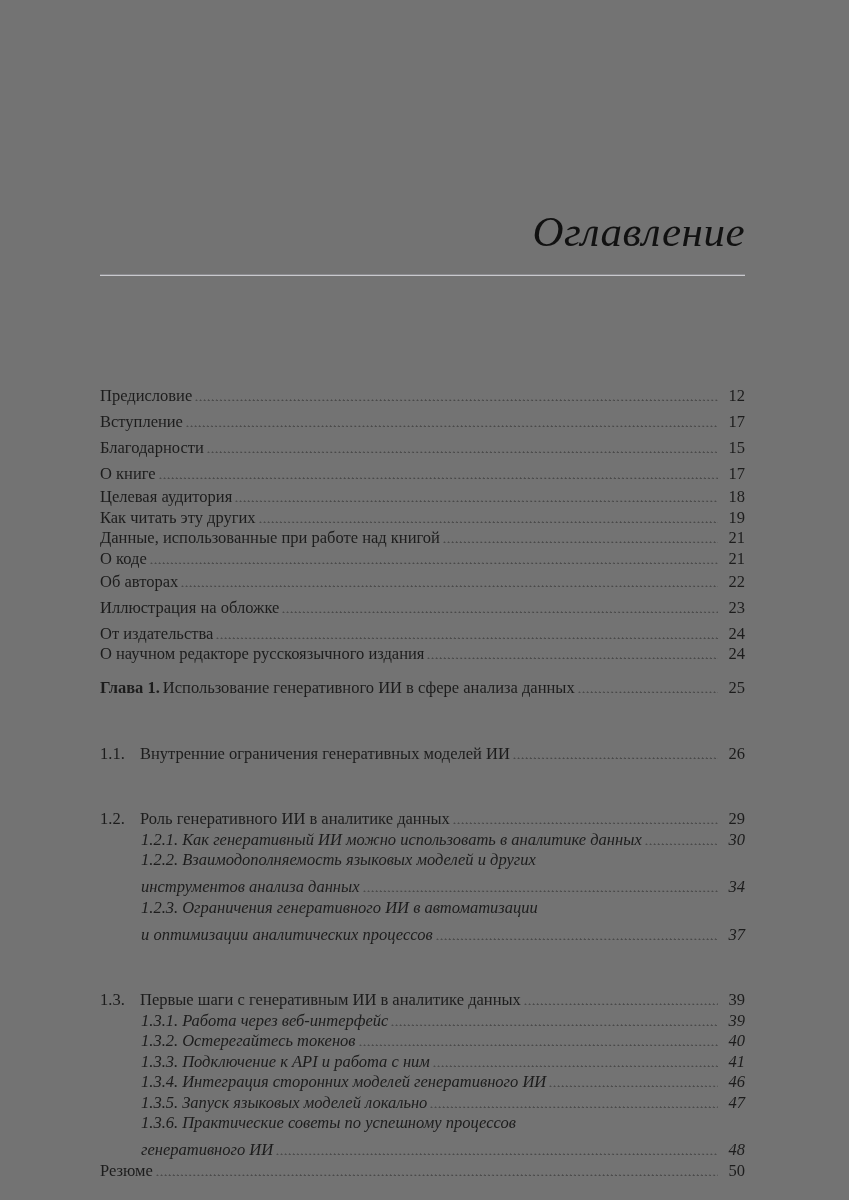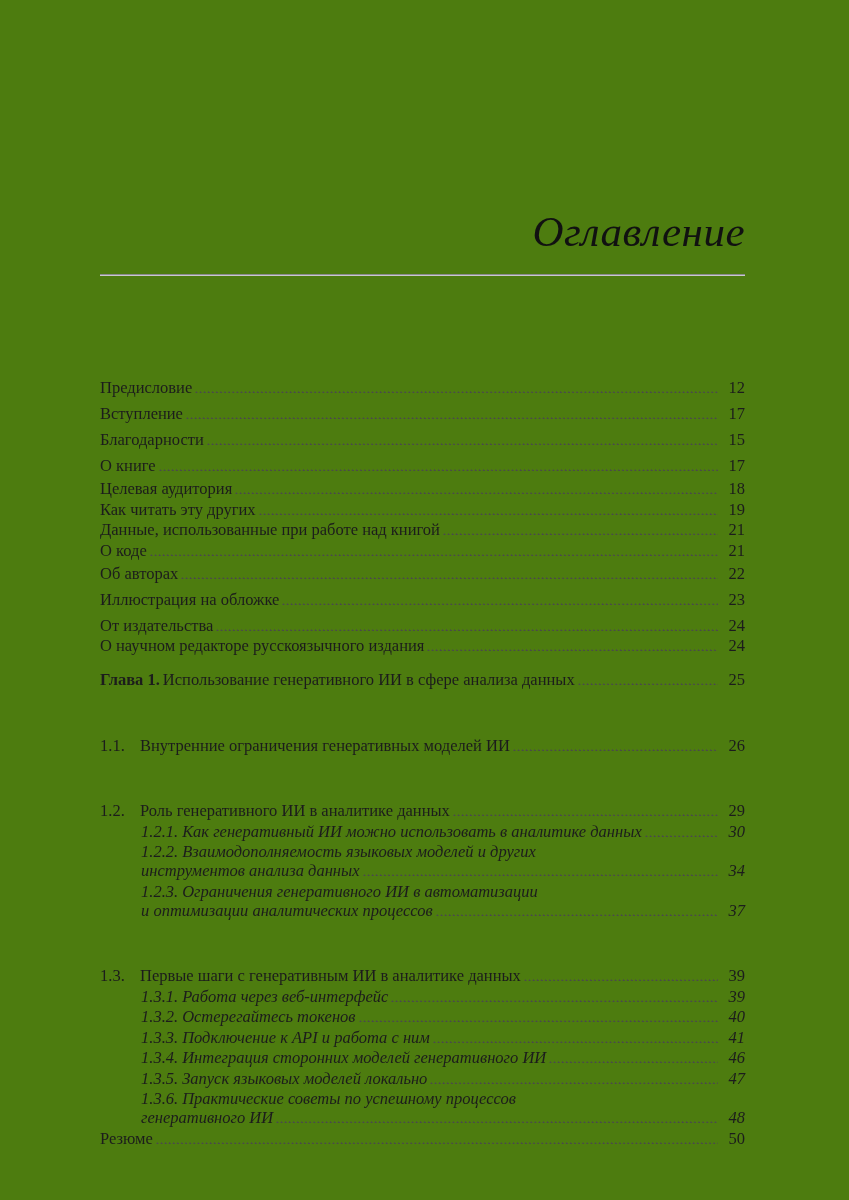--- a/index.html
+++ b/index.html
@@ -4,21 +4,21 @@
 <style>
   html, body {
     margin: 0;
     padding: 0;
     background: #ffffff;
   }
   .page {
     position: relative;
     width: 849px;
     height: 1200px;
-    background: #4d7c0f;
+    background: #737373;
     margin: 0 auto;
     overflow: hidden;
     font-family: "Liberation Serif", "DejaVu Serif", serif;
     color: #1a1a1a;
   }
 
   
   .title-block {
     position: absolute;
     left: 100px;
@@ -56,21 +56,21 @@
     font-size: 16.5px;
     line-height: 19px;
     color: #1c1c1c;
     white-space: nowrap;
   }
 
   
   .gap-lg  { margin-top: 7px; }
   .gap-md  { margin-top: 4px; }
   .gap-sm  { margin-top: 1.5px; }
-  .gap-none{ margin-top: 0; }
+  .gap-none{ margin-top: 8px; }
   .gap-chapter { margin-top: 15px; }
 
   .num {
     flex: 0 0 auto;
     width: 40px;
     text-align: left;
     margin-top: 45px;
   }
   .num-inline {
     flex: 0 0 auto;

